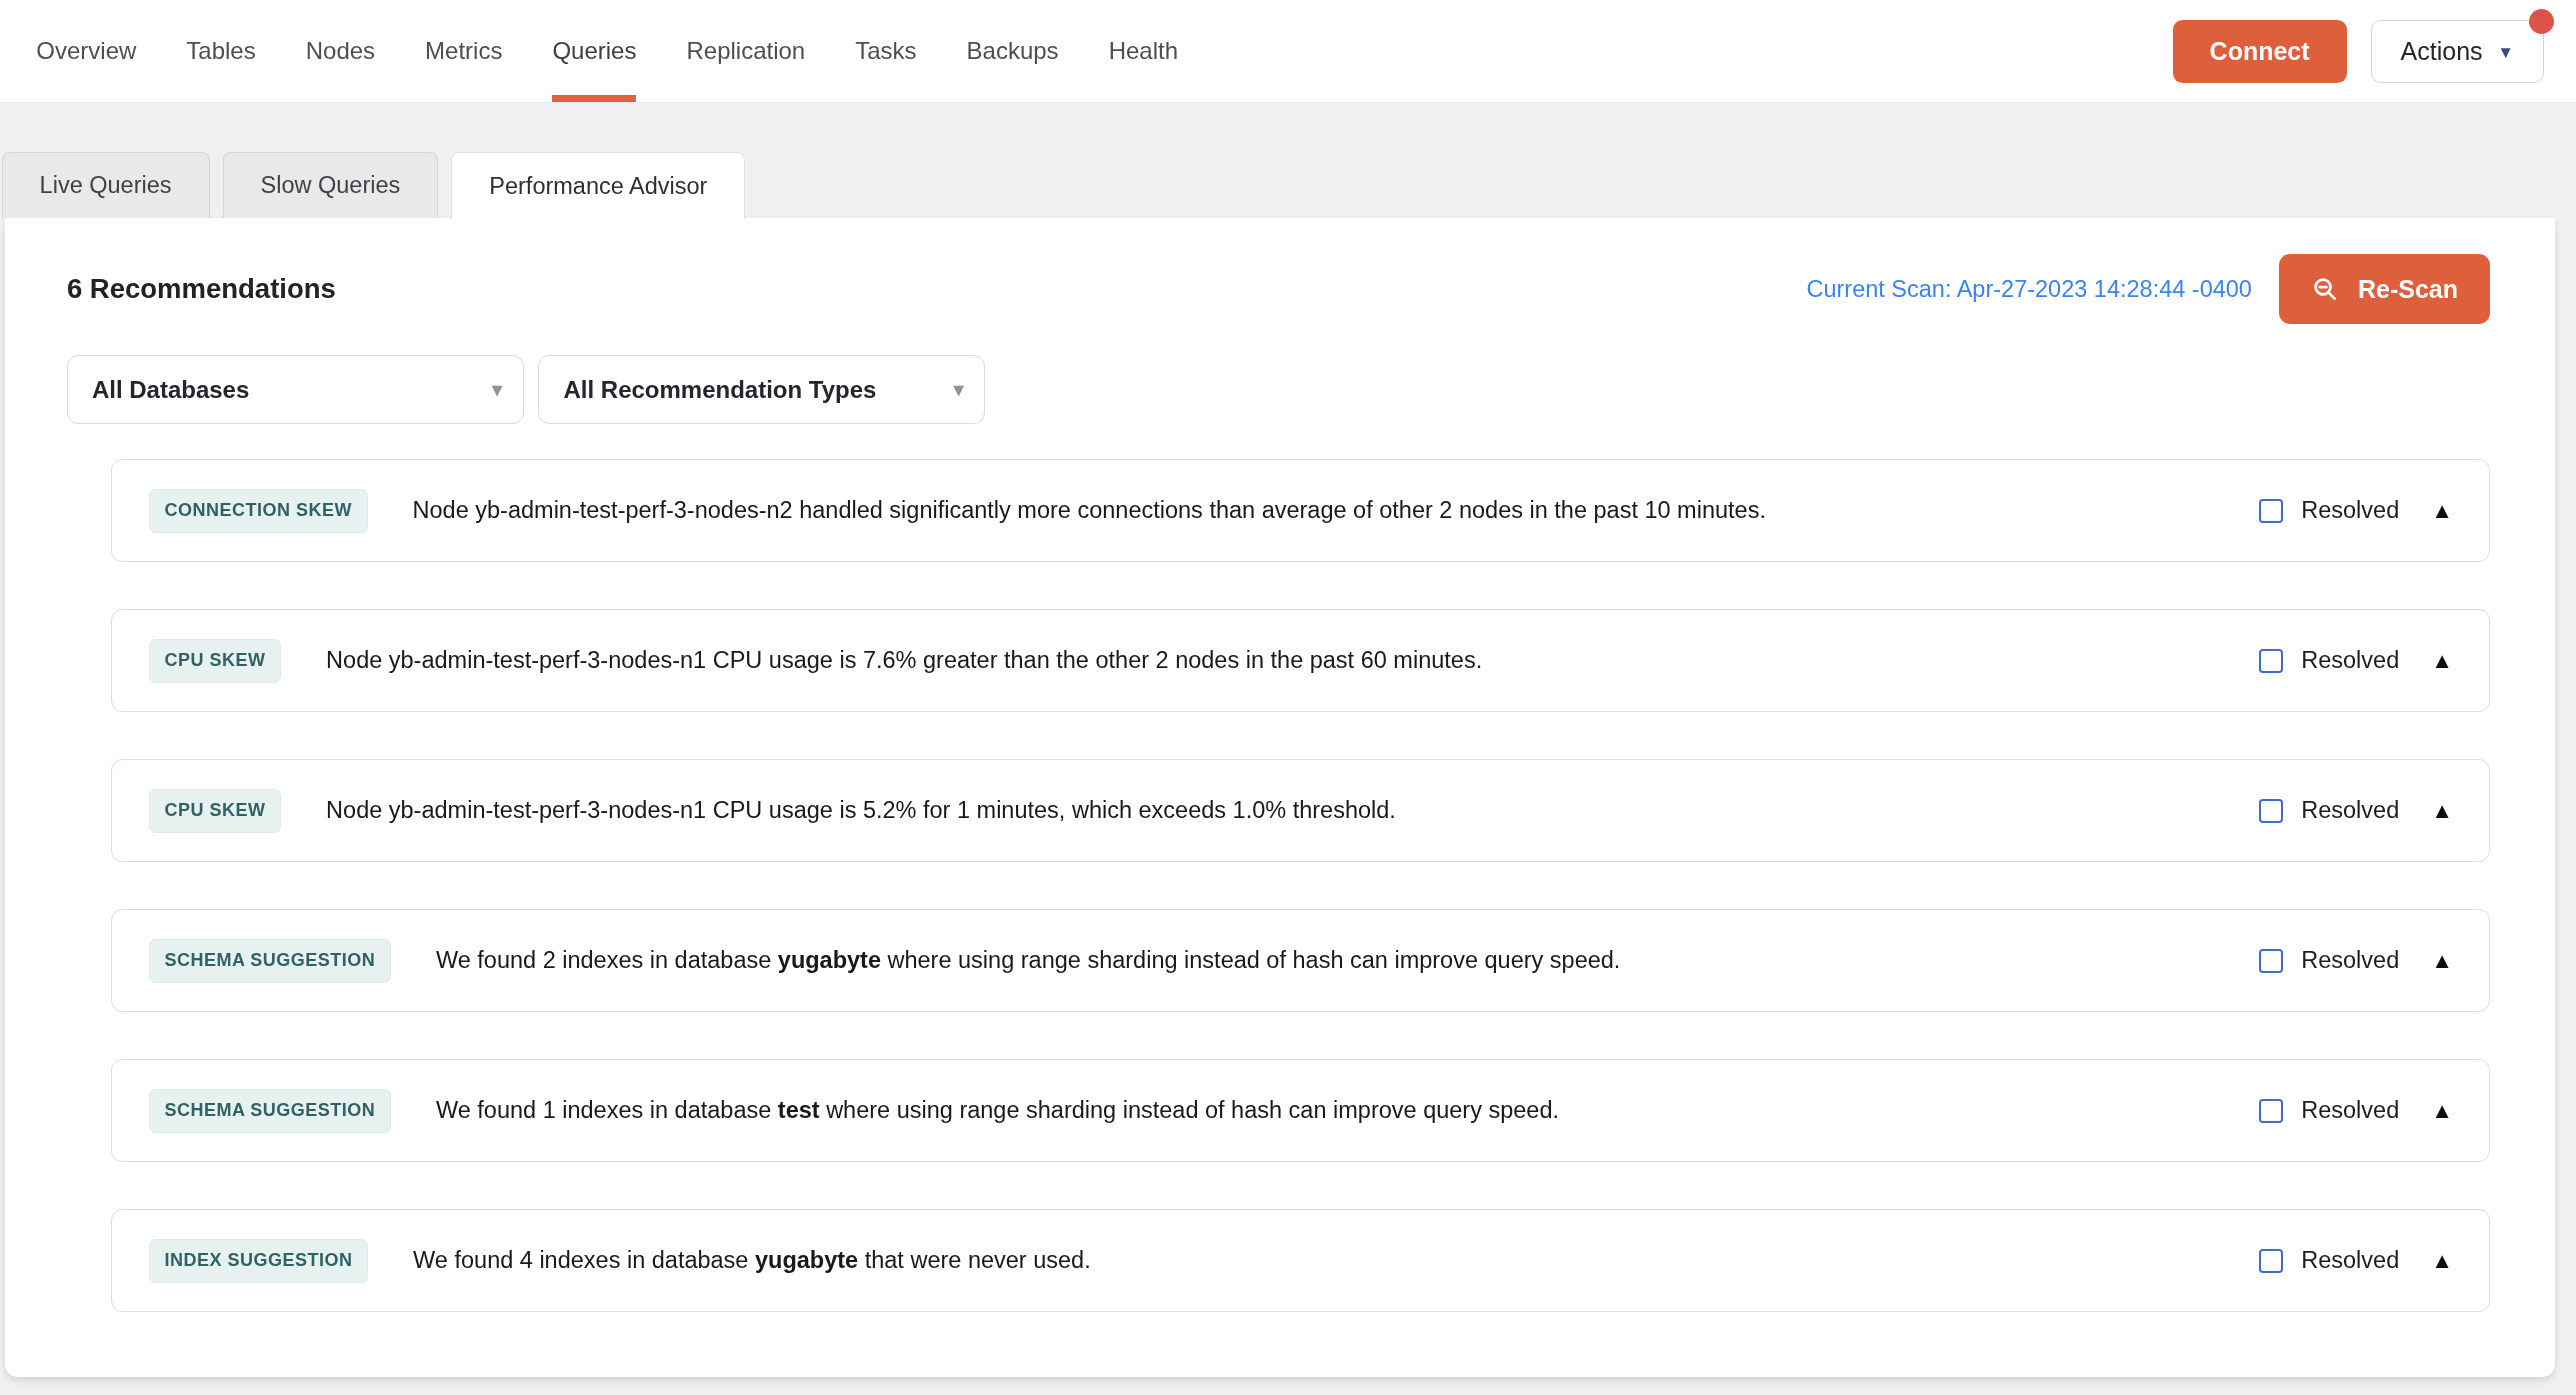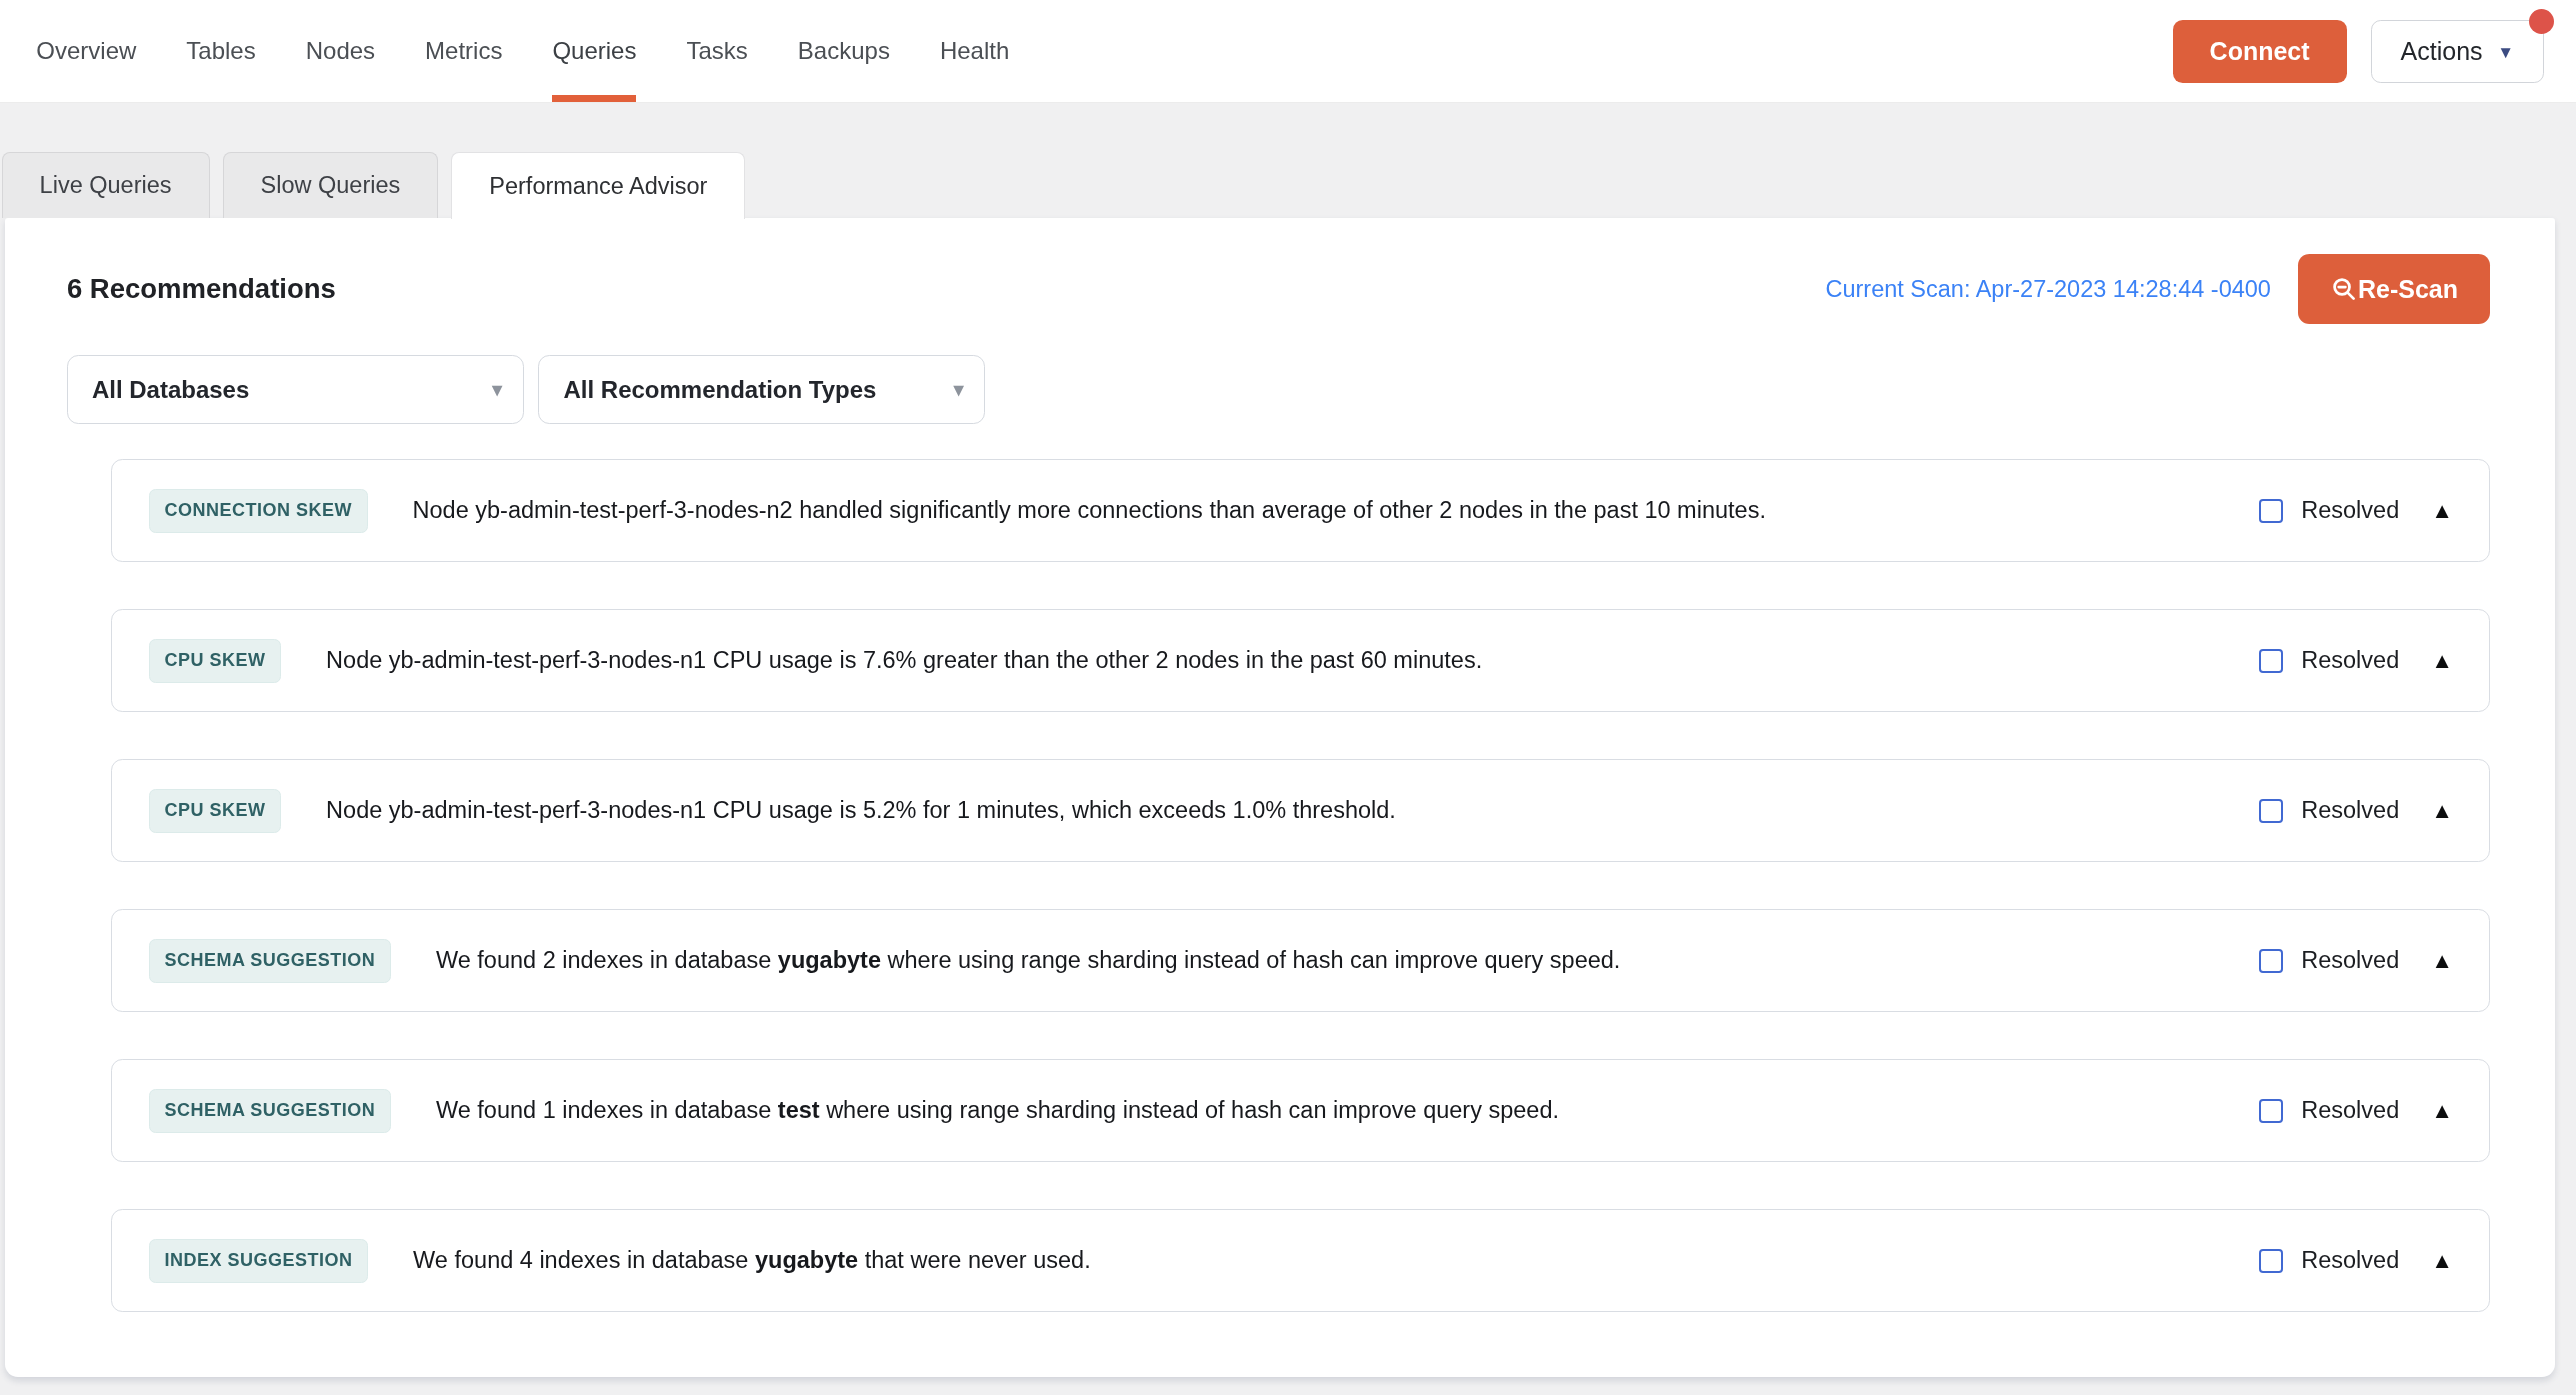--- a/index.html
+++ b/index.html
@@ -74,21 +74,21 @@
   }
 
   .advisor-header { display:flex; align-items:center; height:70px; }
   .heading { font-size:27.5px; font-weight:bold; color:#202226; }
   .header-right { margin-left:auto; display:flex; align-items:center; gap:27.5px; }
   .scan-text { font-size:23.5px; color:#3b82f6; }
   .btn-rescan {
     background:#dd5f3b; color:#ffffff; border:none;
     height:70px; padding:0 32px; border-radius:11.3px;
     font-family:inherit; font-size:25px; font-weight:bold;
-    display:flex; align-items:center; gap:0; cursor:pointer;
+    display:flex; align-items:center; gap:19px; cursor:pointer;
   }
 
   
   .filters { display:flex; gap:14.6px; margin-top:31px; }
   .dropdown {
     height:69px; background:#ffffff;
     border:1.6px solid #d6dae0; border-radius:11.3px;
     display:flex; align-items:center;
     padding:0 21px 0 24px; font-size:24px; font-weight:600; color:#23262c;
     cursor:pointer;
@@ -124,20 +124,21 @@
 </head>
 <body>
 
 <header class="navbar">
   <nav class="nav-items">
     <div class="nav-item">Overview</div>
     <div class="nav-item">Tables</div>
     <div class="nav-item">Nodes</div>
     <div class="nav-item">Metrics</div>
     <div class="nav-item active">Queries</div>
+    <div class="nav-item">Replication</div>
     <div class="nav-item">Tasks</div>
     <div class="nav-item">Backups</div>
     <div class="nav-item">Health</div>
   </nav>
   <div class="nav-actions">
     <button class="btn-connect">Connect</button>
     <button class="btn-actions">
       <span>Actions</span>
       <span class="actions-caret">▼</span>
       <span class="notif-dot"></span>

